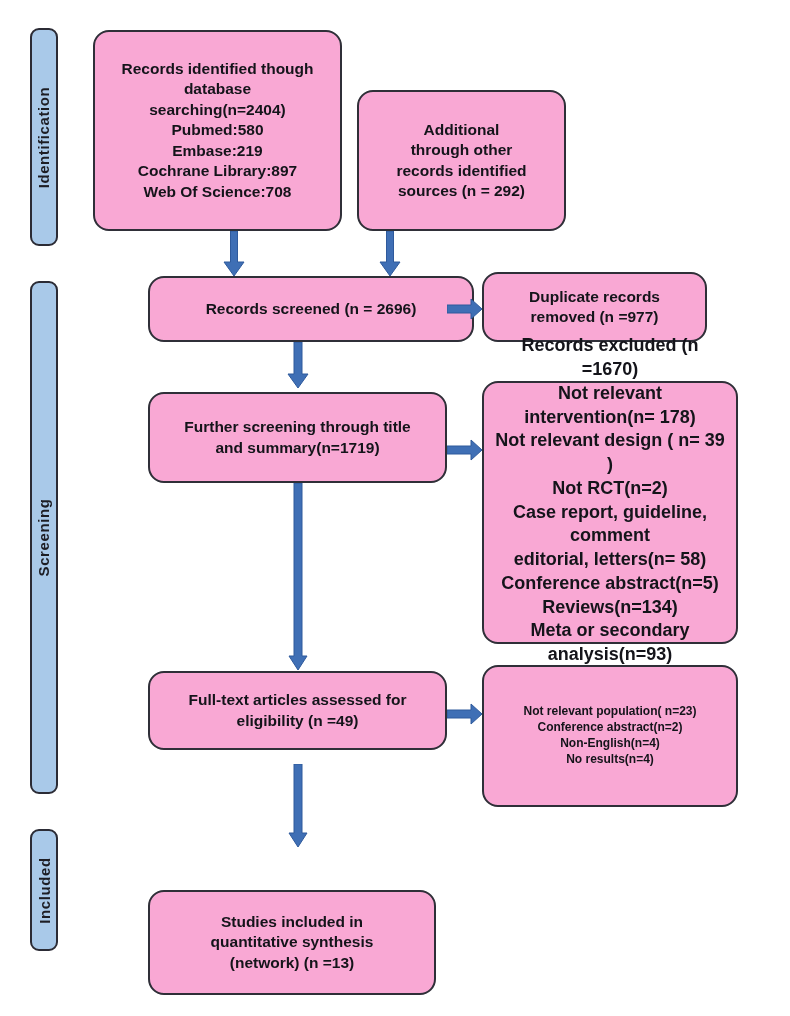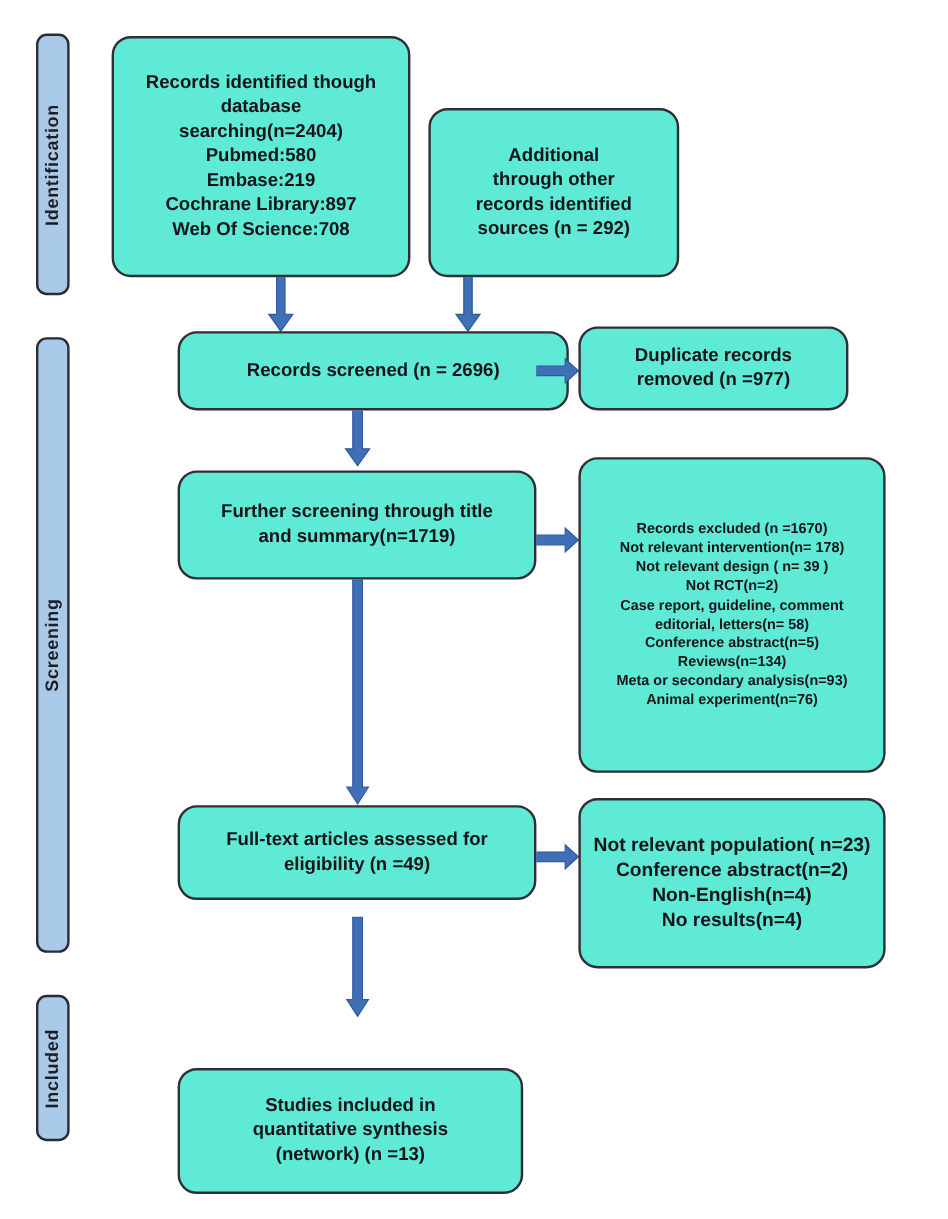--- a/index.html
+++ b/index.html
@@ -32,42 +32,42 @@
     white-space: nowrap;
     font-weight: bold;
     font-size: 15px;
     letter-spacing: 0.6px;
     color: #1d1d24;
   }
 
   
   .box {
     position: absolute;
-    background: #5eead4;
+    background: #f9a8d4;
     border: 2px solid #2f2f38;
     border-radius: 16px;
     box-sizing: border-box;
     display: flex;
     flex-direction: column;
     align-items: center;
     justify-content: center;
     text-align: center;
     color: #14141a;
     font-weight: bold;
     padding: 4px 8px;
   }
   .box .line {
     display: block;
     width: 100%;
     line-height: 1.32;
   }
 
   .fs15 .line { font-size: 15.5px; }
-  .fs14 .line { font-size: 16px; }
-  .fs13 .line { font-size: 12px; }
+  .fs14 .line { font-size: 12px; }
+  .fs13 .line { font-size: 18px; }
 
   
   .arrow-v, .arrow-h {
     position: absolute;
   }
   .arrow-v svg, .arrow-h svg { display: block; }
 </style>
 </head>
 <body>
 

